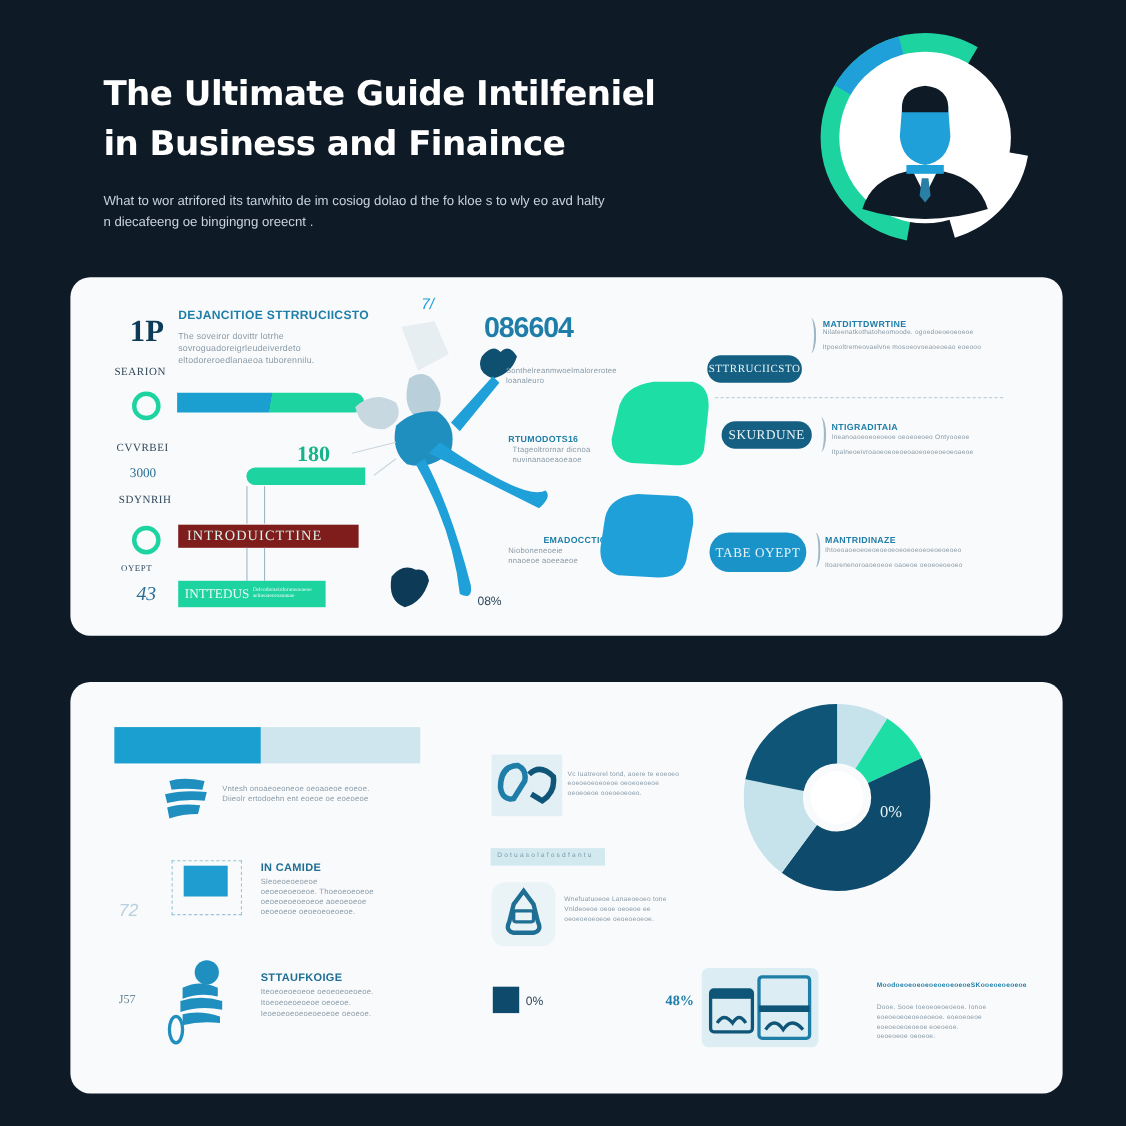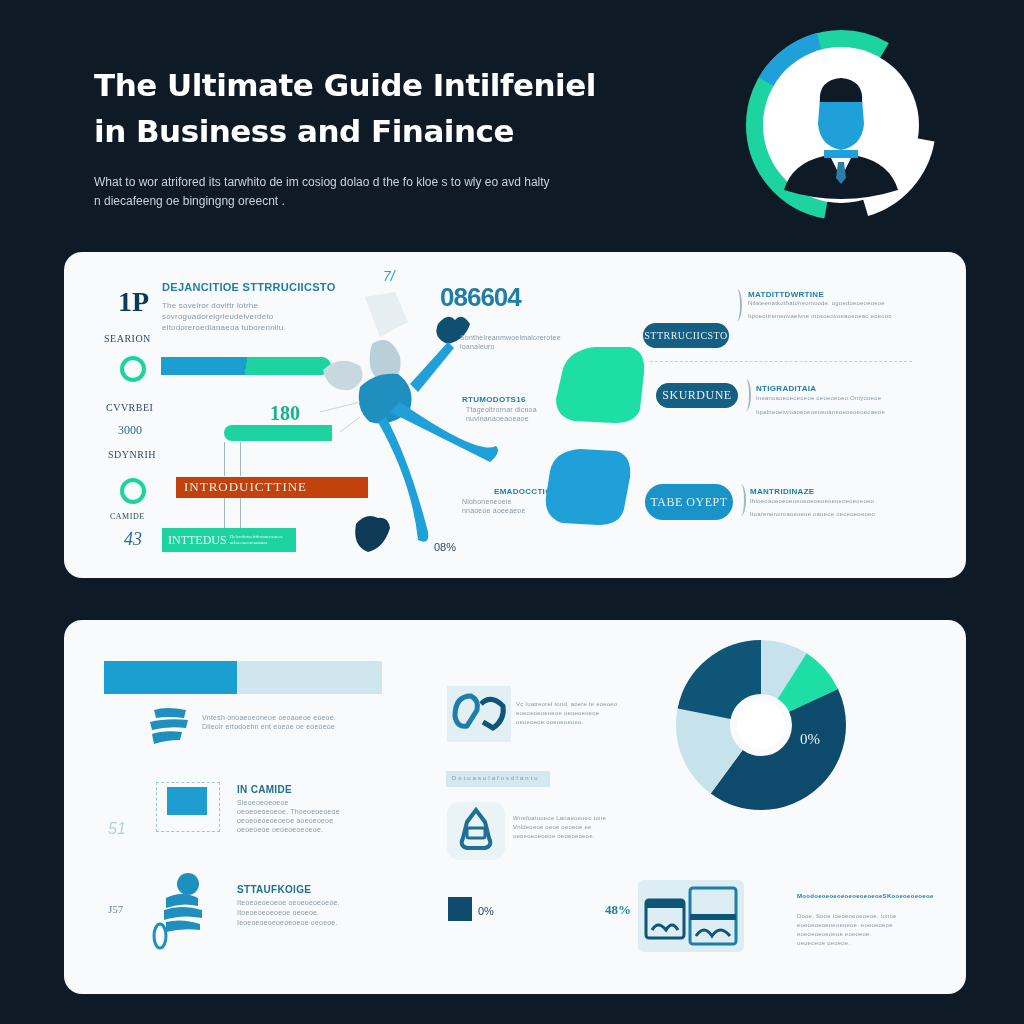--- a/index.html
+++ b/index.html
@@ -70,25 +70,25 @@
 
 <div class="abs lbl" style="left:106px;top:402px;">CVVRBEI</div>
 <div class="abs num" style="left:118px;top:423px;font-size:12px;">3000</div>
 <div class="abs num" style="left:270px;top:402px;font-size:20px;font-weight:bold;color:#17b38a;">180</div>
 <div class="abs" style="left:224px;top:425px;width:108px;height:16px;border-radius:8px 0 0 8px;background:#1dd3a0;"></div>
 
 <div class="abs lbl" style="left:108px;top:449px;">SDYNRIH</div>
 <div class="abs ring" style="left:120px;top:478px;"></div>
 <div class="abs vline" style="left:224px;top:442px;height:34px;"></div>
 <div class="abs vline" style="left:240px;top:442px;height:34px;"></div>
-<div class="abs" style="left:176px;top:477px;width:192px;height:21px;background:#c2410c;color:#d9f5ec;font-size:13px;font-family:'Liberation Serif',serif;letter-spacing:1px;padding:2px 8px;">INTRODUICTTINE</div>
+<div class="abs" style="left:162px;top:477px;width:164px;height:21px;background:#7f1d1d;color:#d9f5ec;font-size:13px;font-family:'Liberation Serif',serif;letter-spacing:1px;padding:2px 8px;">INTRODUICTTINE</div>
 
 <div class="abs vline" style="left:224px;top:498px;height:30px;"></div>
 <div class="abs vline" style="left:240px;top:498px;height:30px;"></div>
-<div class="abs lbl" style="left:110px;top:512px;font-size:8px;">CAMIDE</div>
+<div class="abs lbl" style="left:110px;top:512px;font-size:8px;">OYEPT</div>
 <div class="abs num" style="left:124px;top:529px;font-size:18px;font-style:italic;">43</div>
 <div class="abs" style="left:162px;top:528px;width:134px;height:24px;background:#1dd3a0;color:#e8fbf4;font-size:12px;font-family:'Liberation Serif',serif;padding:4px 6px;display:flex;gap:3px;align-items:center;overflow:hidden;">
   <span>INTTEDUS</span>
   <span style="font-size:5px;line-height:6px;">Delcodoraeirdoraneoeaeoe aelneoaeoroanauae</span>
 </div>
 
 <div class="abs" style="left:320px;top:262px;width:310px;height:300px;">
   <svg width="310" height="300" viewBox="0 0 310 300">
     <path d="M45 35 L75 30 L88 60 L60 75 Z" fill="#e6eef2"></path>
     <path d="M52 82 Q70 70 80 95 Q84 118 62 120 Q44 110 52 82 Z" fill="#b9cfda"></path>
@@ -151,21 +151,21 @@
 <div class="abs" style="left:148px;top:706px;width:44px;height:40px;">
   <svg width="44" height="40" viewBox="0 0 44 40">
       <path d="M6 4 Q18 0 38 4 L36 12 Q20 10 8 12 Z M2 16 Q18 12 40 14 L38 22 Q20 20 4 24 Z M4 28 Q16 24 34 26 L32 34 Q18 34 6 38 Z" fill="#1f8fc0"></path>
     </svg>
 </div>
 <div class="abs tiny" style="left:202px;top:713px;width:134px;font-size:7px;line-height:9px;">Vntesh onoaeoeoneoe oeoaoeoe eoeoe. Diieolr ertodoehn ent eoeoe oe eoeoeoe</div>
 
 <div class="abs" style="left:156px;top:782px;width:64px;height:50px;border:1px dashed #9cc6d8;">
   <div style="margin:4px 10px;width:40px;height:28px;background:#1f9cd0;"></div>
 </div>
-<div class="abs" style="left:108px;top:820px;font-size:16px;color:#b9d0dc;font-style:italic;">51</div>
+<div class="abs" style="left:108px;top:820px;font-size:16px;color:#b9d0dc;font-style:italic;">72</div>
 <div class="abs head-teal" style="left:237px;top:784px;font-size:10px;color:#1f6e93;">IN CAMIDE</div>
 <div class="abs tiny" style="left:237px;top:798px;width:104px;font-size:7px;line-height:9px;">Sleoeoeoeoeoe oeoeoeoeoeoe. Thoeoeoeoeoe oeoeoeoeoeoeoe aoeoeoeoe oeoeoeoe oeoeoeoeoeoe.</div>
 
 <div class="abs" style="left:152px;top:872px;width:56px;height:80px;">
   <svg width="56" height="80" viewBox="0 0 56 80">
       <circle cx="36" cy="12" r="11" fill="#1f8fc0"></circle>
       <path d="M14 26 Q30 18 46 26 L46 34 Q30 30 14 36 Z M12 38 Q30 32 50 38 L50 46 Q30 42 12 48 Z M14 50 Q30 46 48 52 L48 58 Q30 56 14 60 Z" fill="#1f8fc0"></path>
       <ellipse cx="8" cy="64" rx="6" ry="12" fill="none" stroke="#1f8fc0" stroke-width="3"></ellipse>
     </svg>
 </div>

